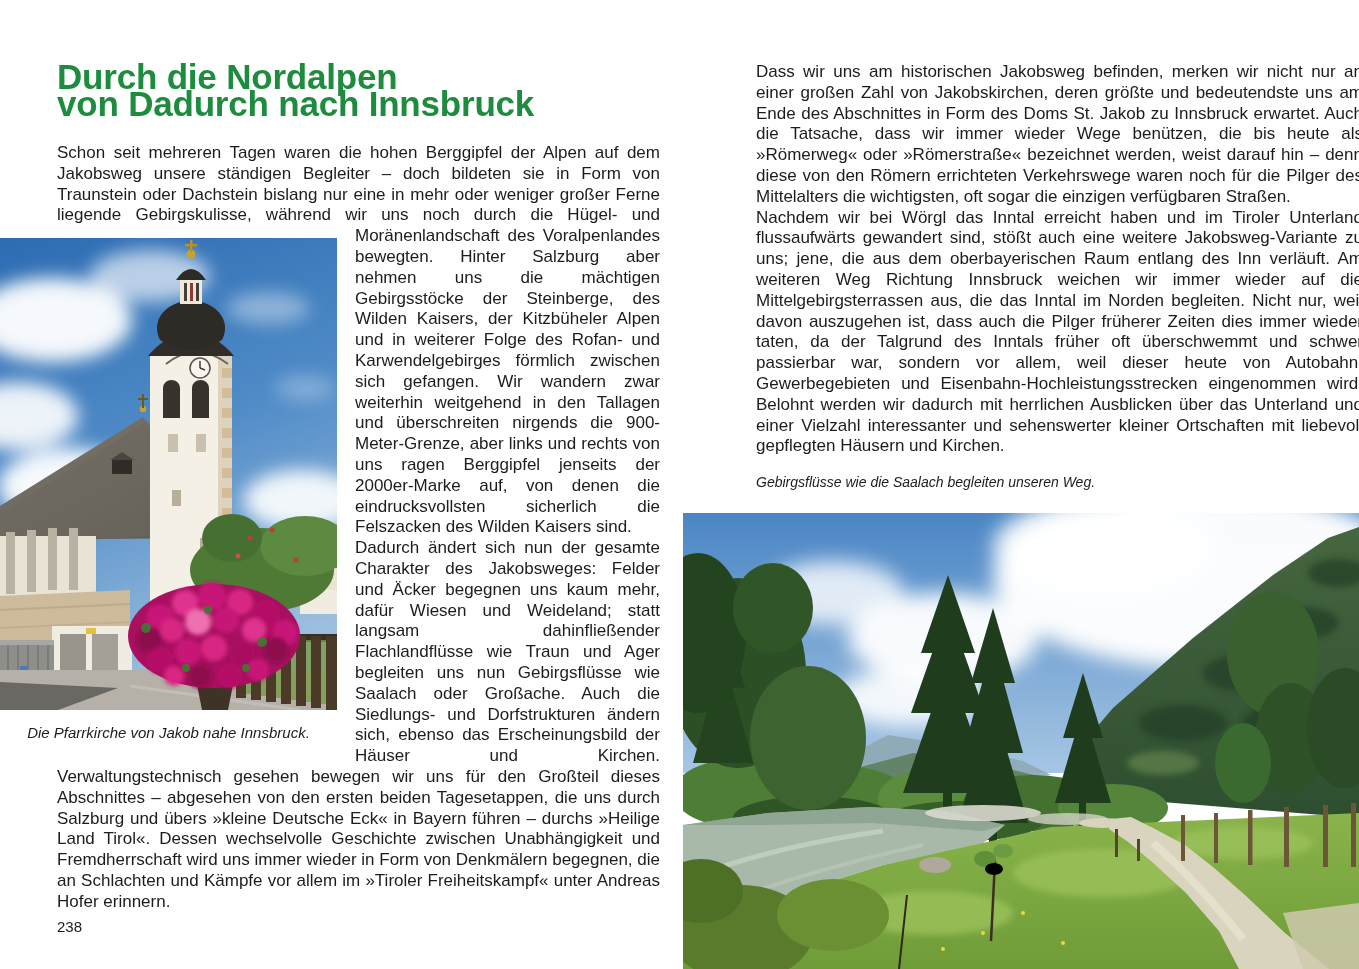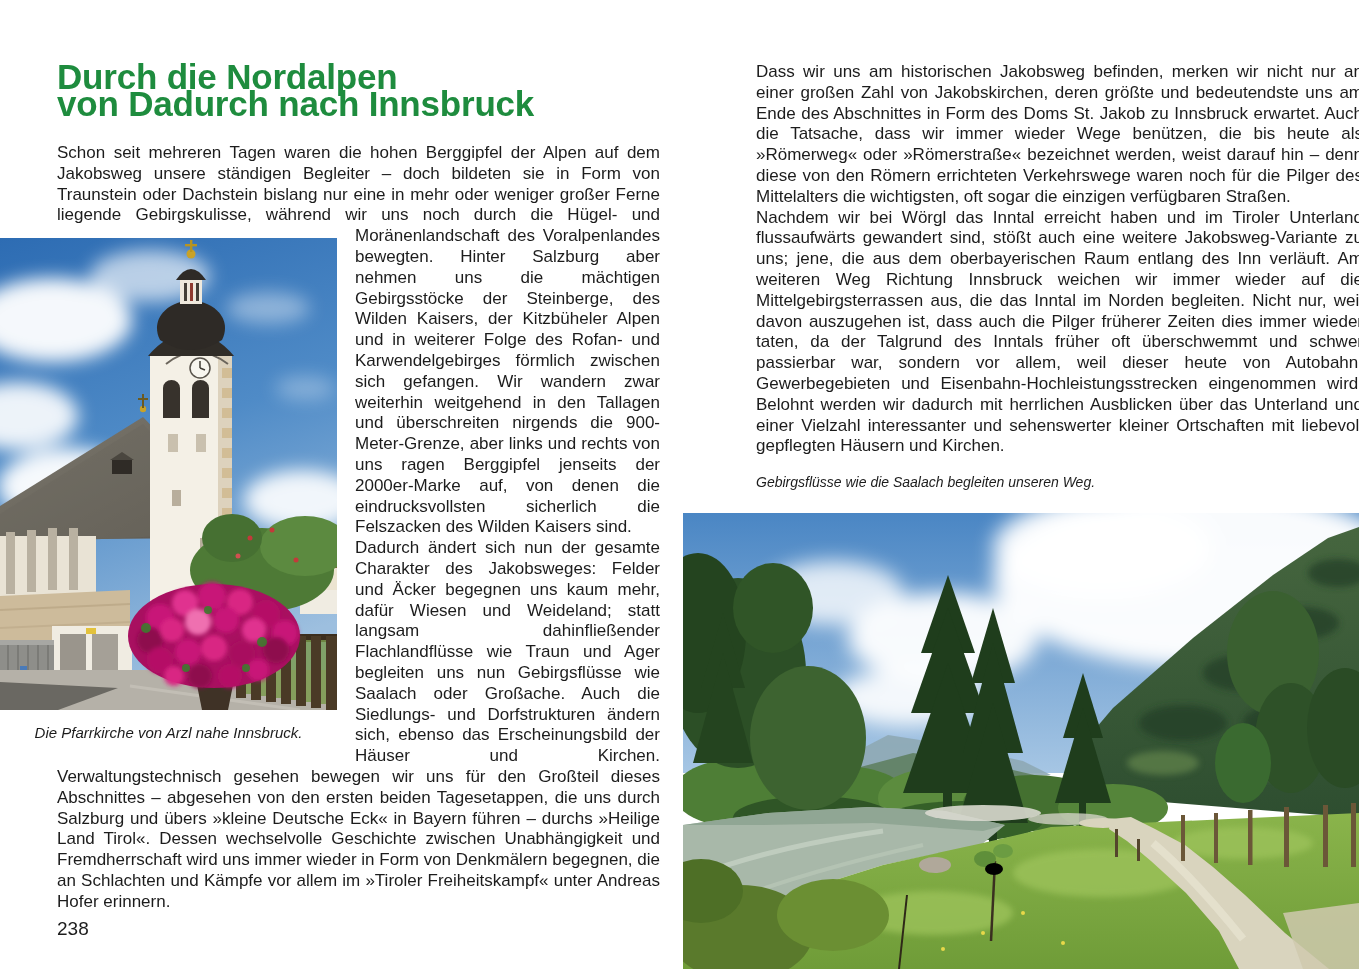--- a/index.html
+++ b/index.html
@@ -25,21 +25,21 @@
   }
   .photo { display:block; }
   .fig-caption-left {
     display:block; text-align:center; font-style:italic;
     font-size:15px; line-height:18px; padding:14px 0 22px; color:#1c1c1c;
   }
   .fig-caption-right {
     font-style:italic; font-size:14px; line-height:18px;
     margin-top:16px; text-align:left; color:#1c1c1c;
   }
-  .page-number { position:absolute; left:57px; top:918px; font-size:19px; }
+  .page-number { position:absolute; left:57px; top:918px; font-size:15px; }
 
   .river-photo-wrap { position:absolute; left:683px; top:513px; width:676px; height:456px; }
   svg { display:block; }
 </style>
 </head>
 <body>
 
 <div class="left-page">
 
   <h1 class="chapter-title">
@@ -238,21 +238,21 @@
             </g>
             <g fill="#3f7a2e" opacity=".9">
               <circle cx="146" cy="390" r="5"></circle>
                 <circle cx="208" cy="372" r="4"></circle>
                 <circle cx="262" cy="404" r="5"></circle>
               <circle cx="186" cy="430" r="4"></circle>
                 <circle cx="246" cy="430" r="4"></circle>
             </g>
           </g>
         </svg>
-        <span class="fig-caption-left">Die Pfarrkirche von Arzl nahe Innsbruck.</span>
+        <span class="fig-caption-left">Die Pfarrkirche von Jakob nahe Innsbruck.</span>
       </span>
       <span>Moränenlandschaft des Voralpenlandes bewegten. Hinter Salzburg aber nehmen uns die mächtigen Gebirgsstöcke der Steinberge, des Wilden Kaisers, der Kitzbüheler Alpen und in weiterer Folge des Rofan- und Karwendelgebirges förmlich zwischen sich gefangen. Wir wandern zwar weiterhin weitgehend in den Tallagen und überschreiten nirgends die 900-Meter-Grenze, aber links und rechts von uns ragen Berggipfel jenseits der 2000er-Marke auf, von denen die eindrucksvollsten sicherlich die Felszacken des Wilden Kaisers sind.</span>
     </p>
     <p>
       <span>Dadurch ändert sich nun der gesamte Charakter des Jakobsweges: Felder und Äcker begegnen uns kaum mehr, dafür Wiesen und Weideland; statt langsam dahinfließender Flachlandflüsse wie Traun und Ager begleiten uns nun Gebirgsflüsse wie Saalach oder Großache. Auch die Siedlungs- und Dorfstrukturen ändern sich, ebenso das Erscheinungsbild der Häuser und Kirchen. Verwaltungstechnisch gesehen bewegen wir uns für den Großteil dieses Abschnittes – abgesehen von den ersten beiden Tagesetappen, die uns durch Salzburg und übers »kleine Deutsche Eck« in Bayern führen – durchs »Heilige Land Tirol«. Dessen wechselvolle Geschichte zwischen Unabhängigkeit und Fremdherrschaft wird uns immer wieder in Form von Denkmälern begegnen, die an Schlachten und Kämpfe vor allem im »Tiroler Freiheitskampf« unter Andreas Hofer erinnern.</span>
     </p>
   </div>
 </div>
 
 <div class="page-number">238</div>

